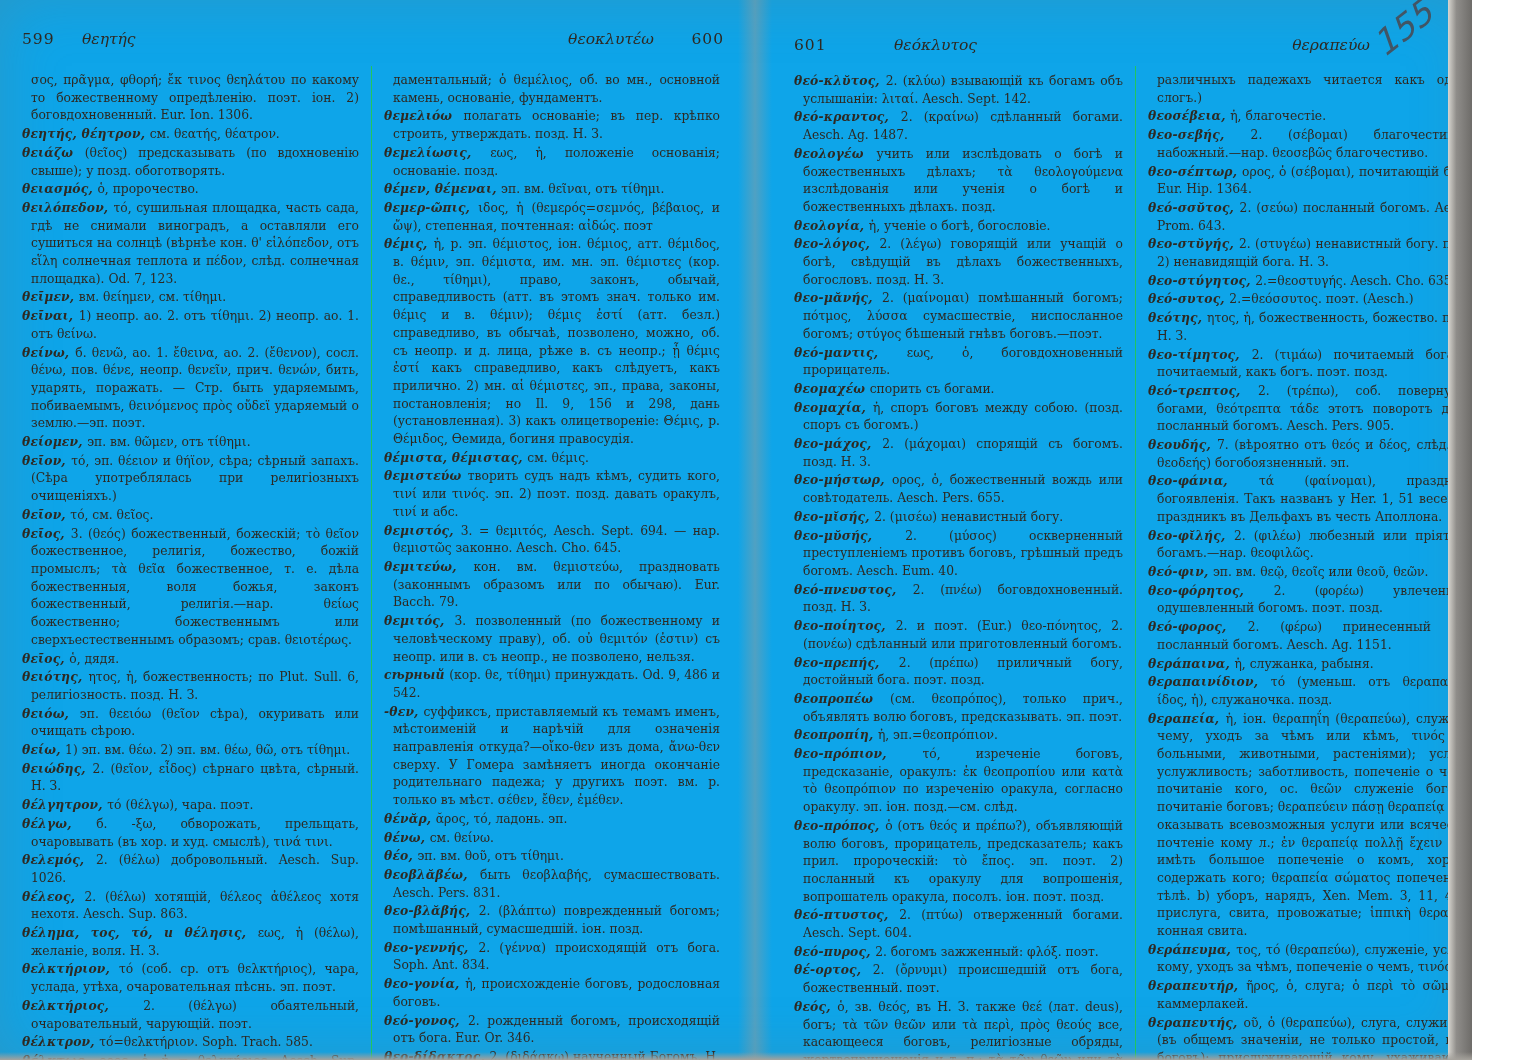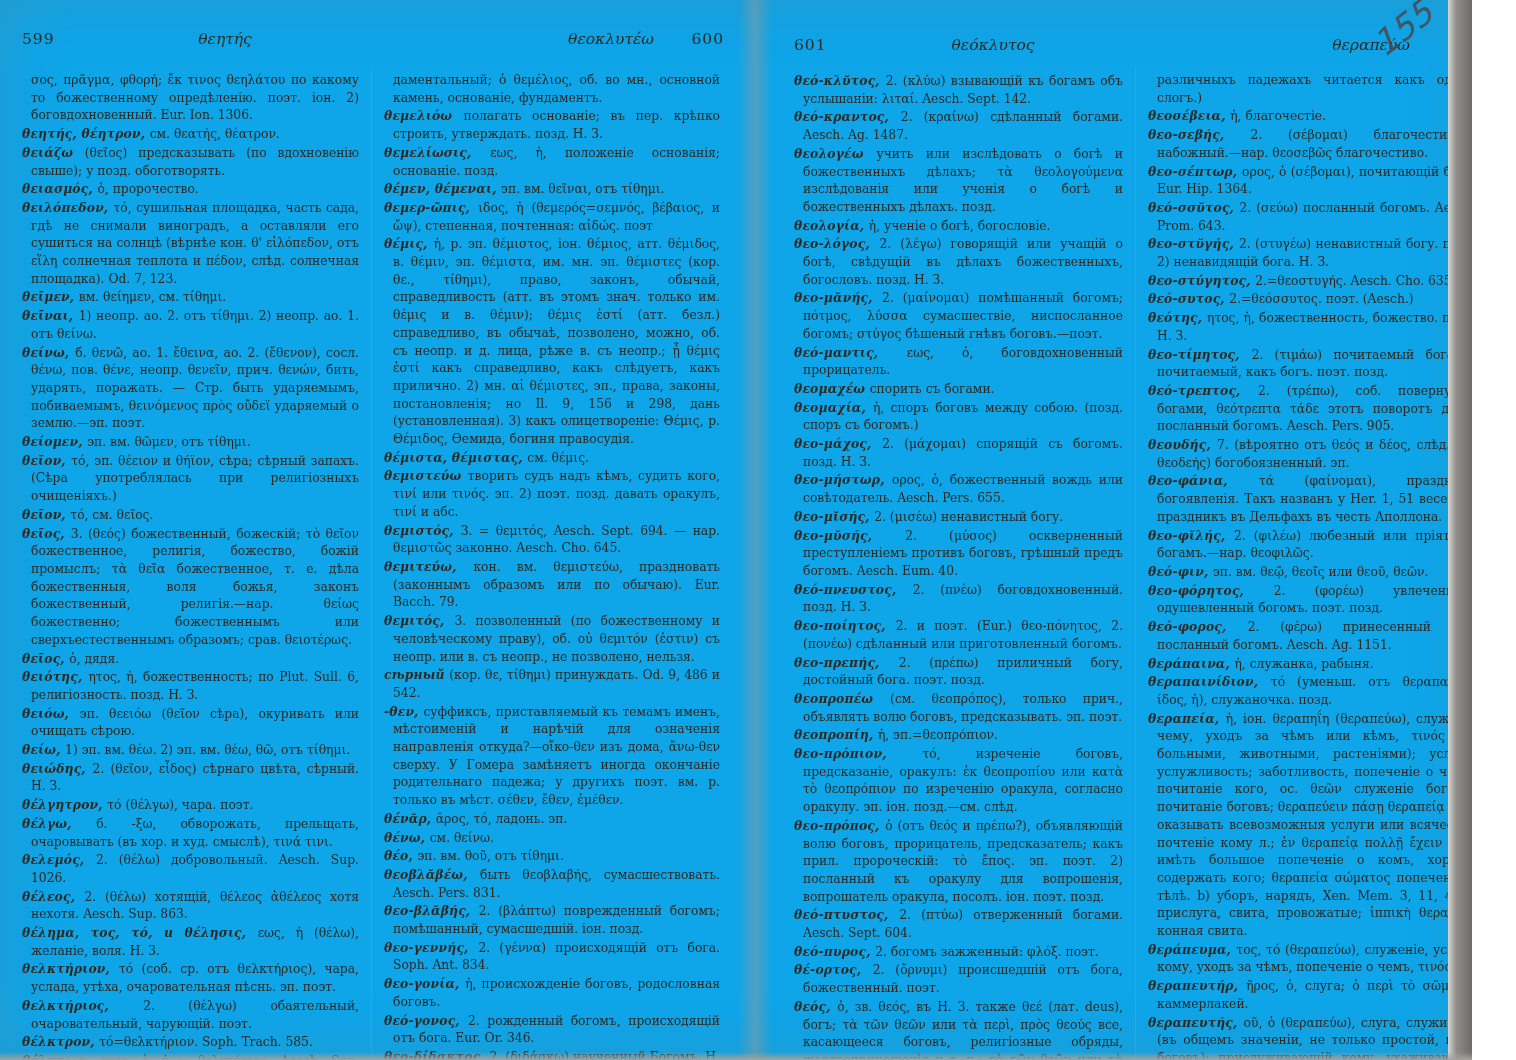--- a/index.html
+++ b/index.html
@@ -35,26 +35,26 @@
     opacity:.85;
   }
   .page { position:absolute; top:0; height:1060px; }
   .page-left  { left:10px;  width:722px; }
   .page-right { left:782px; width:706px; }
   .page-header {
     position:absolute; top:30px; left:0; right:0;
     display:flex; align-items:baseline;
     font-size:15px;
   }
-  .page-right .page-header { top:36px; }
+  .page-right .page-header { top:36px;gap:40px; }
   .pnum { font-size:15.5px; letter-spacing:1px; }
   .rhead { font-style:italic; font-size:15.5px; }
   .ph-cell { flex:1; }
   .ph-c1 { flex:0 0 60px; text-align:left; padding-left:12px; }
-  .ph-c2 { text-align:center; }
+  .ph-c2 { }
   .ph-c3 { text-align:right; }
   .ph-c4 { flex:0 0 70px; text-align:right; padding-right:8px; }
   .cols {
     position:absolute; top:66px; left:0; right:0; bottom:0;
     display:flex;
   }
   .col {
     width:50%;
     padding:6px 12px 4px 12px;
     box-sizing:border-box;

